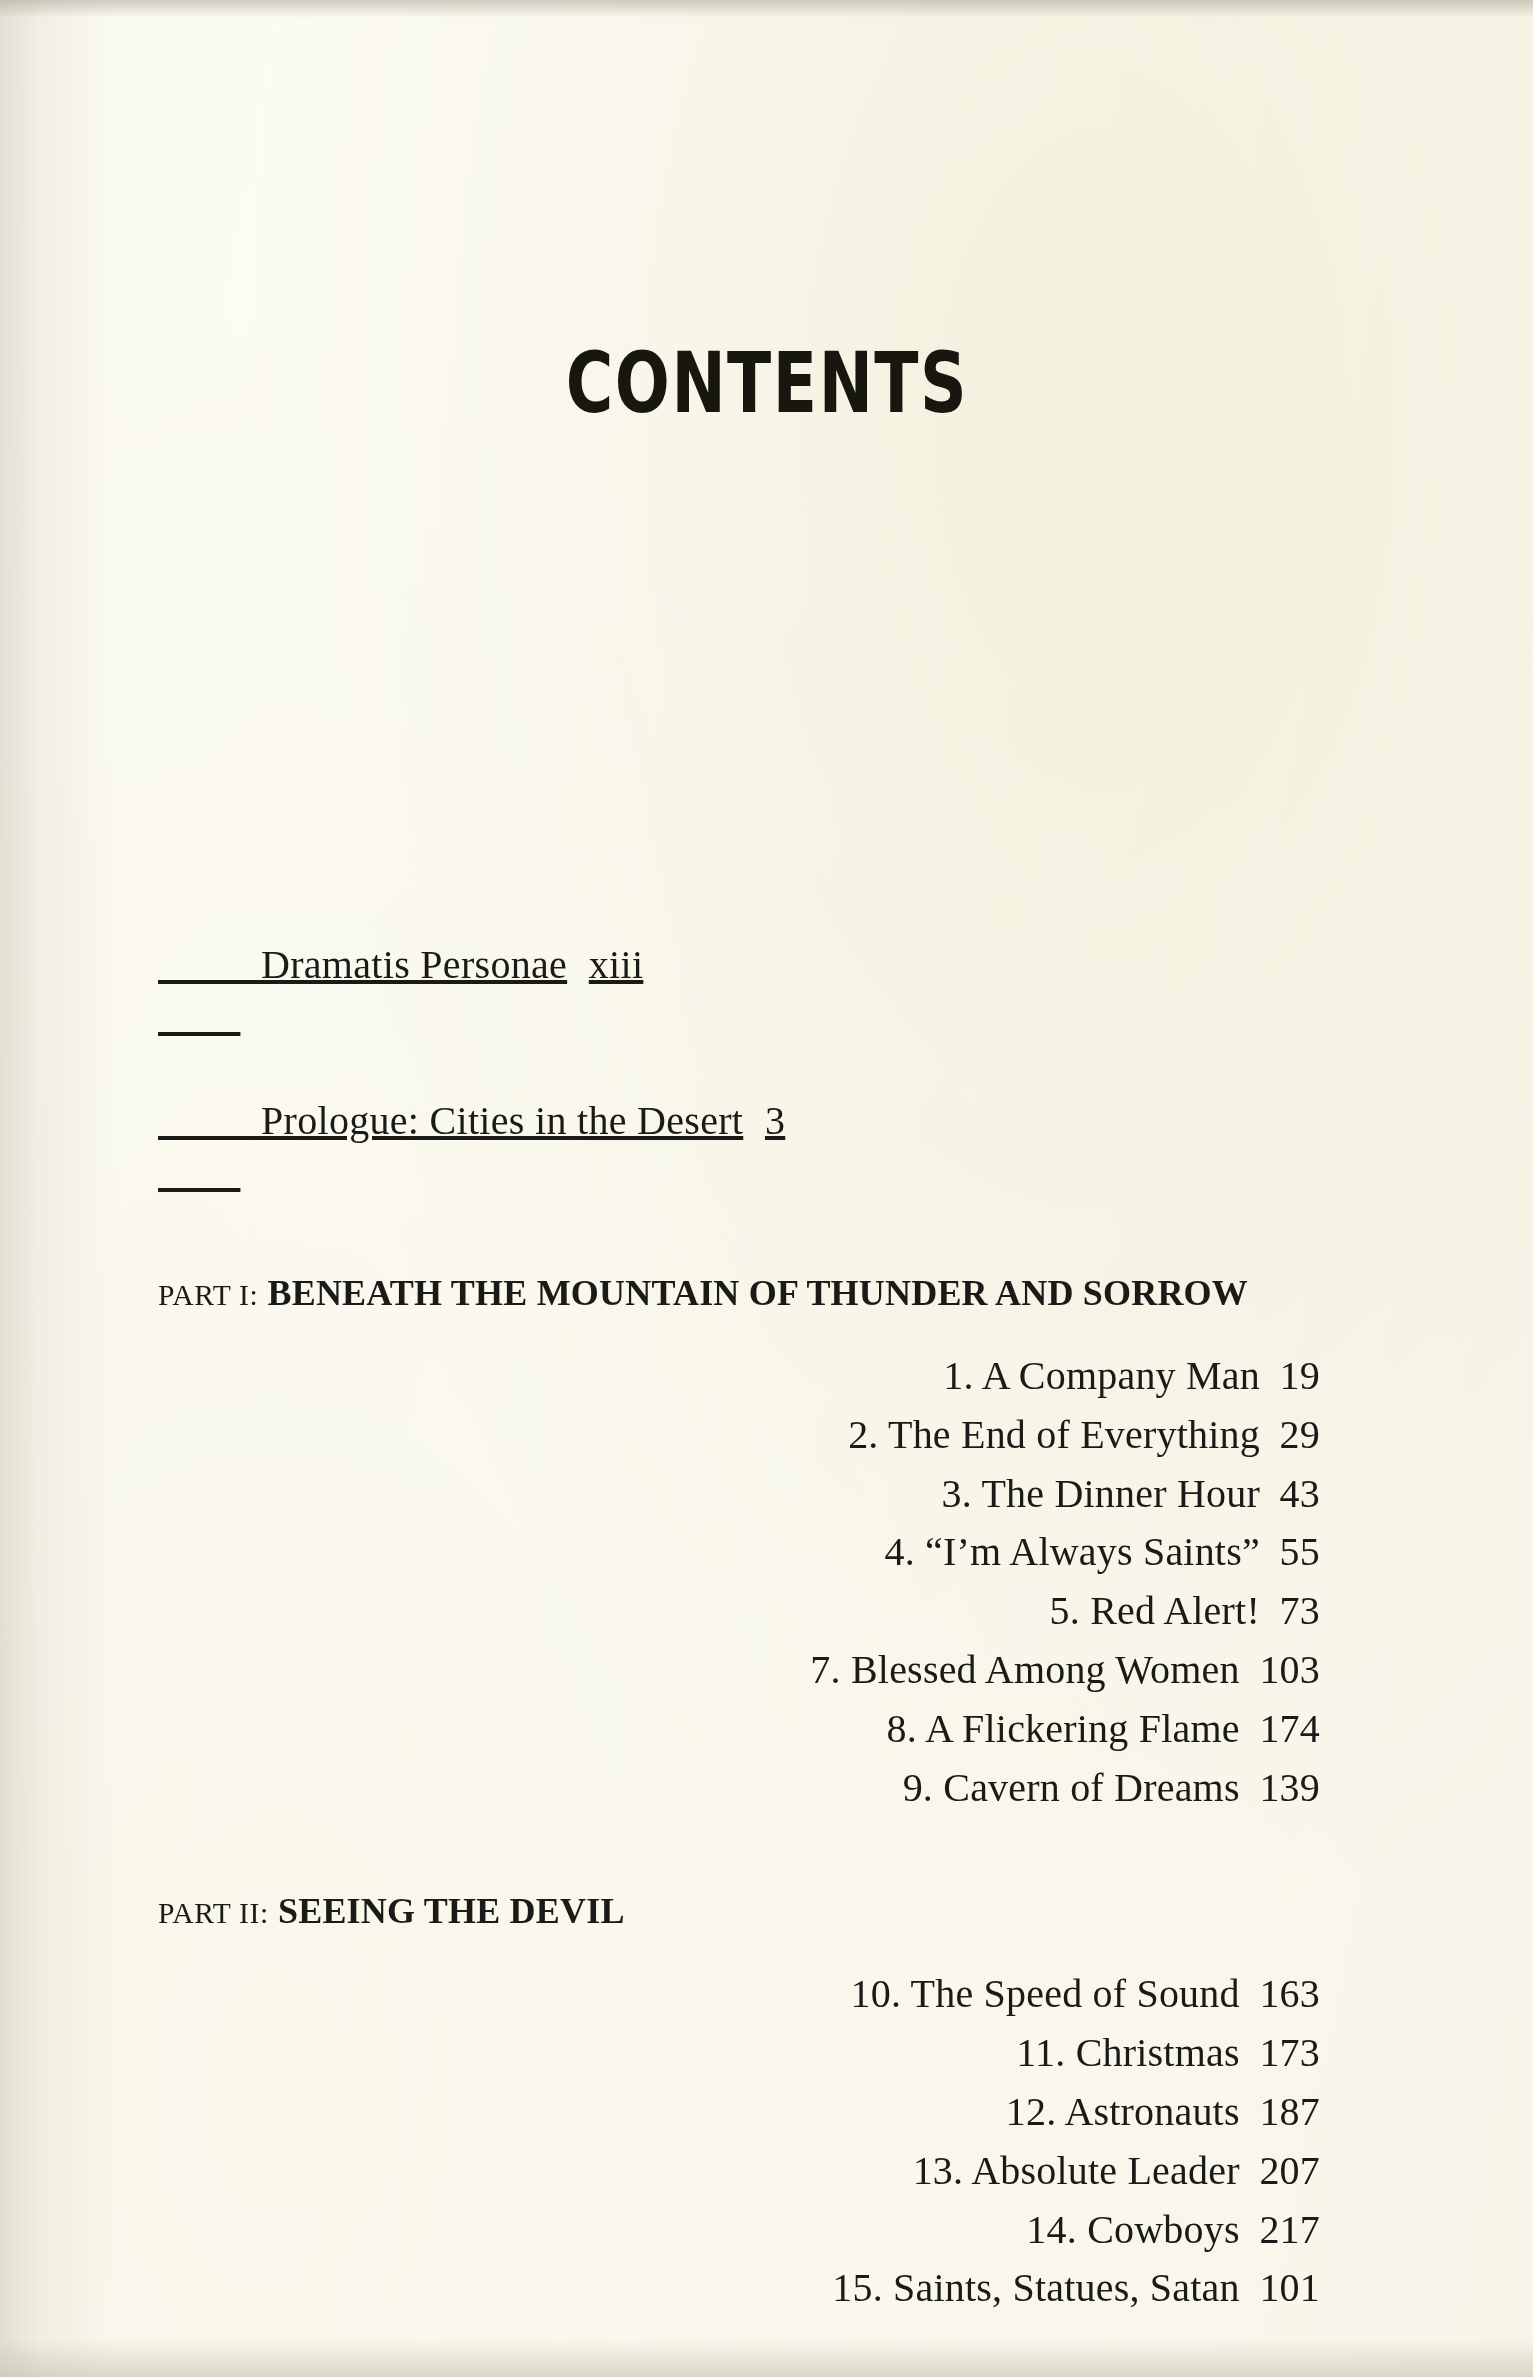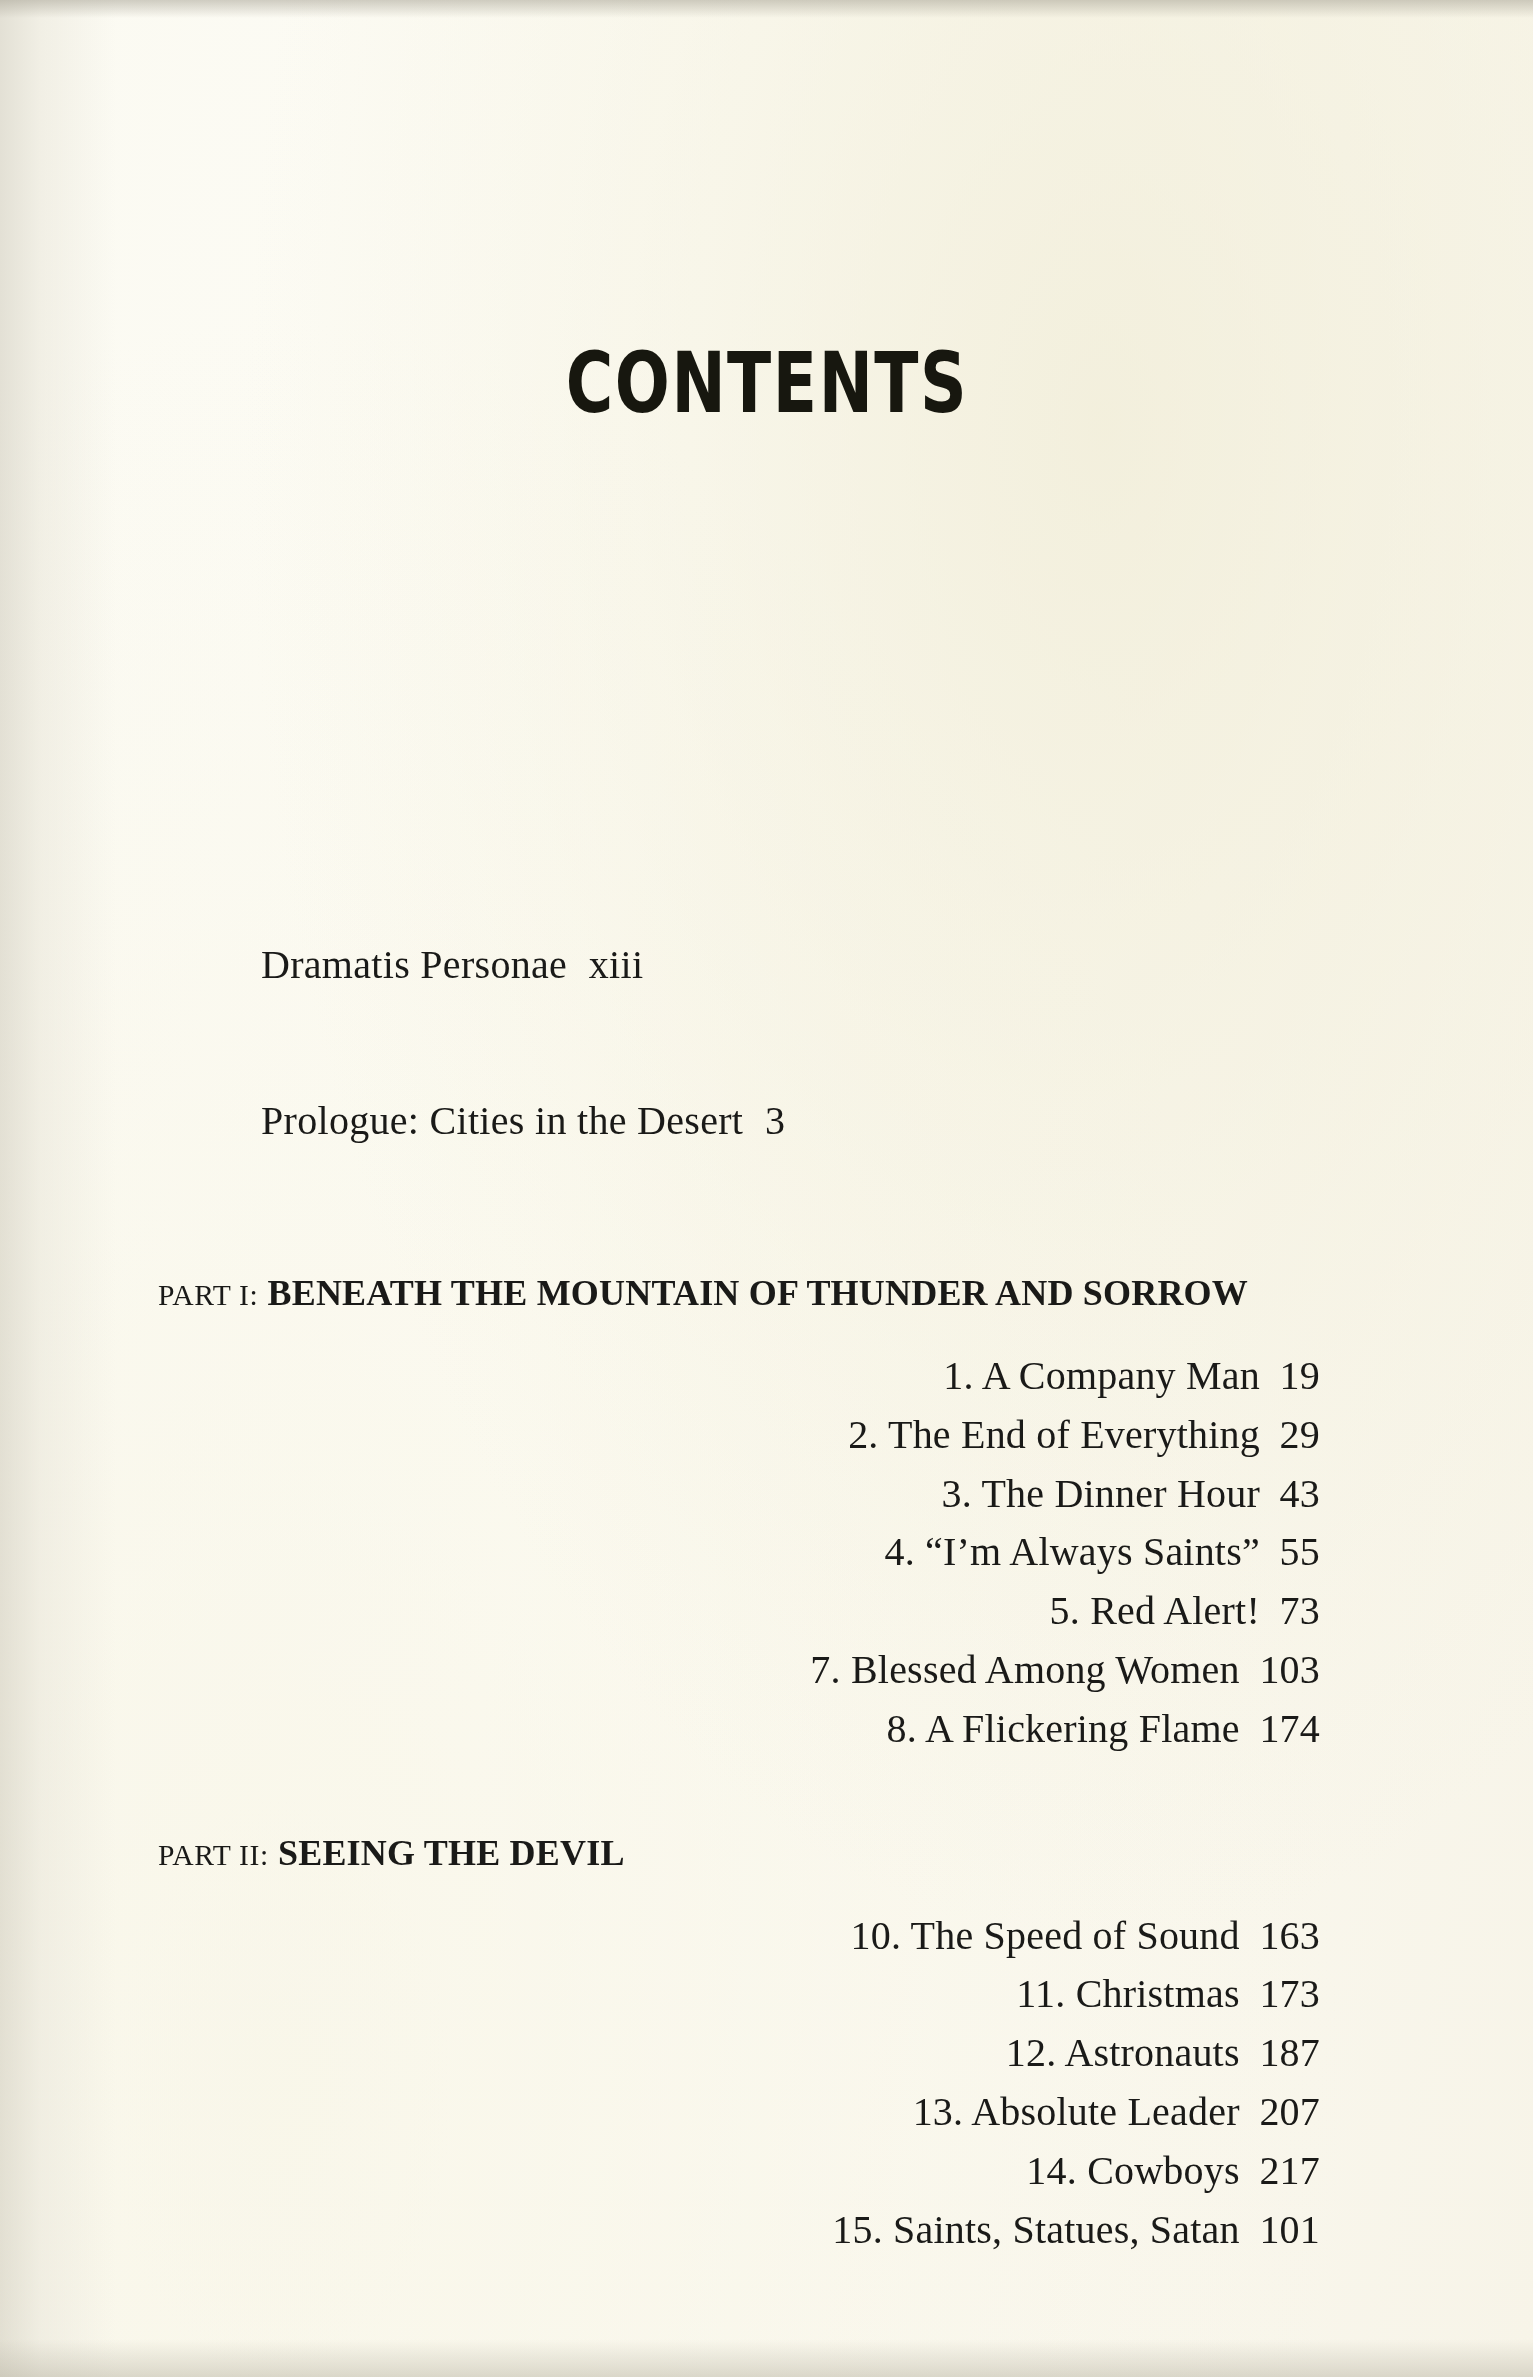--- a/index.html
+++ b/index.html
@@ -76,20 +76,21 @@
     width: 1162px;
   }
 
   .front-matter {
     font-size: 40px;
     line-height: 1.30;
     letter-spacing: 0.3px;
   }
   .front-matter .row {
     white-space: pre;
+    text-decoration: underline;
   }
   .gap-sm { display: inline-block; width: 21.7px; }
 
   .part-heading {
     margin-top: 73px;
     margin-bottom: 33px;
     font-size: 36px;
     font-weight: 700;
     letter-spacing: 0.2px;
   }
@@ -149,20 +150,21 @@
           <span class="part-title">BENEATH THE MOUNTAIN OF THUNDER AND SORROW</span>
         </div>
         <ul class="chapter-list">
           <li><span>1.</span> <span>A Company Man</span><span class="num-gap"></span><span>19</span></li>
           <li><span>2.</span> <span>The End of Everything</span><span class="num-gap"></span><span>29</span></li>
           <li><span>3.</span> <span>The Dinner Hour</span><span class="num-gap"></span><span>43</span></li>
           <li><span>4.</span> <span>“I’m Always Saints”</span><span class="num-gap"></span><span>55</span></li>
           <li><span>5.</span> <span>Red Alert!</span><span class="num-gap"></span><span>73</span></li>
           <li><span>7.</span> <span>Blessed Among Women</span><span class="num-gap"></span><span>103</span></li>
           <li><span>8.</span> <span>A Flickering Flame</span><span class="num-gap"></span><span>174</span></li>
+          <li><span>9.</span> <span>Cavern of Dreams</span><span class="num-gap"></span><span>139</span></li>
         </ul>
       </div>
 
       <div class="part-block">
         <div class="part-heading">
           <span class="part-label">PART II:</span>
           <span class="part-title">SEEING THE DEVIL</span>
         </div>
         <ul class="chapter-list">
           <li><span>10.</span> <span>The Speed of Sound</span><span class="num-gap"></span><span>163</span></li>

